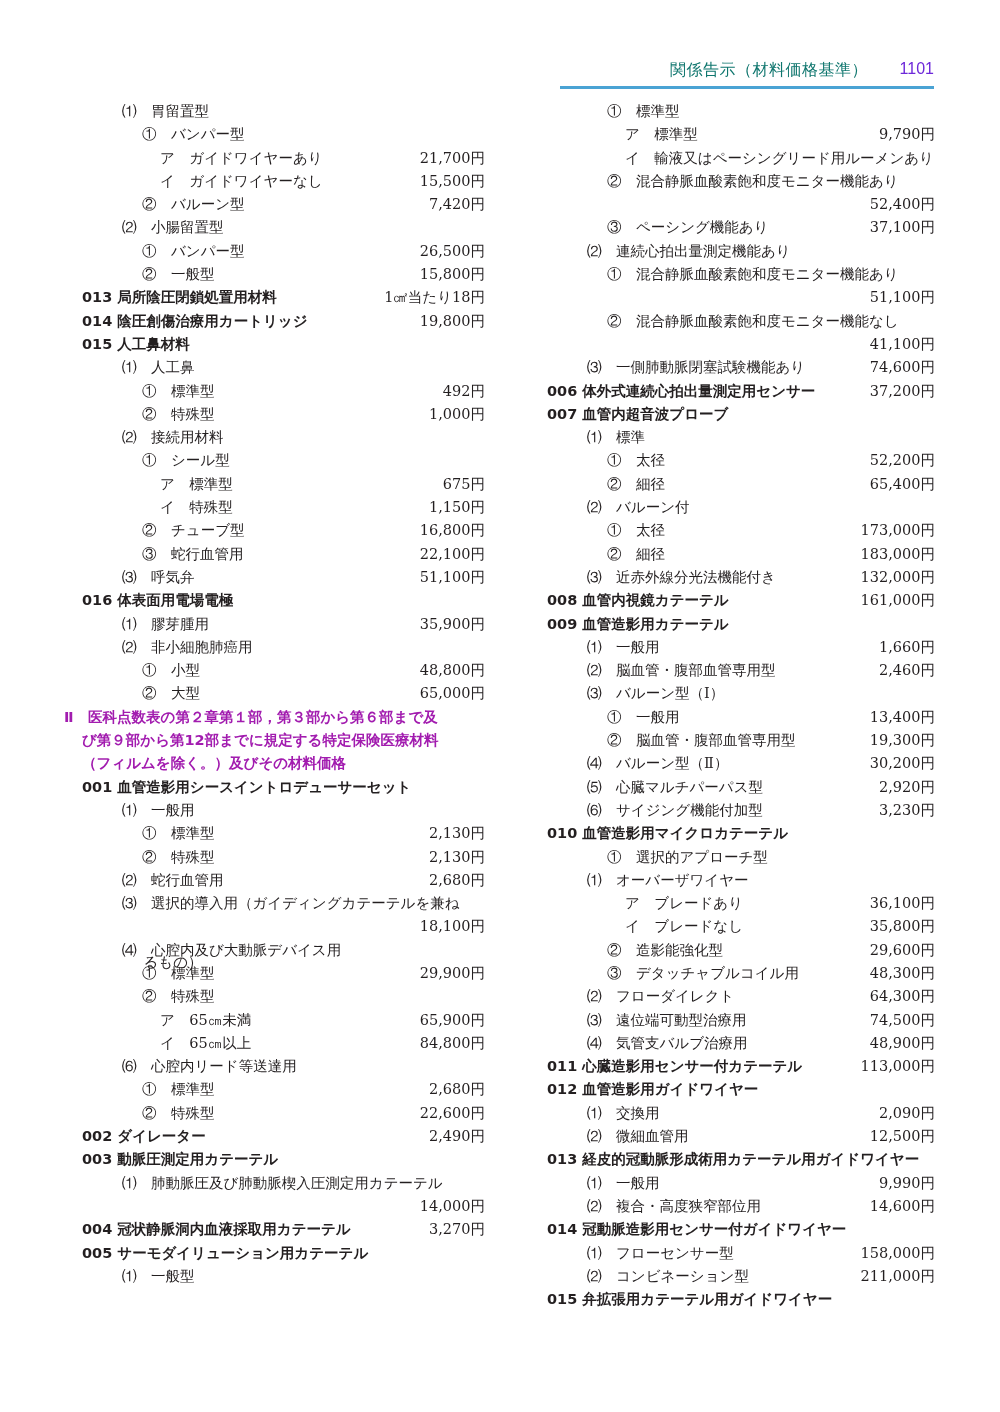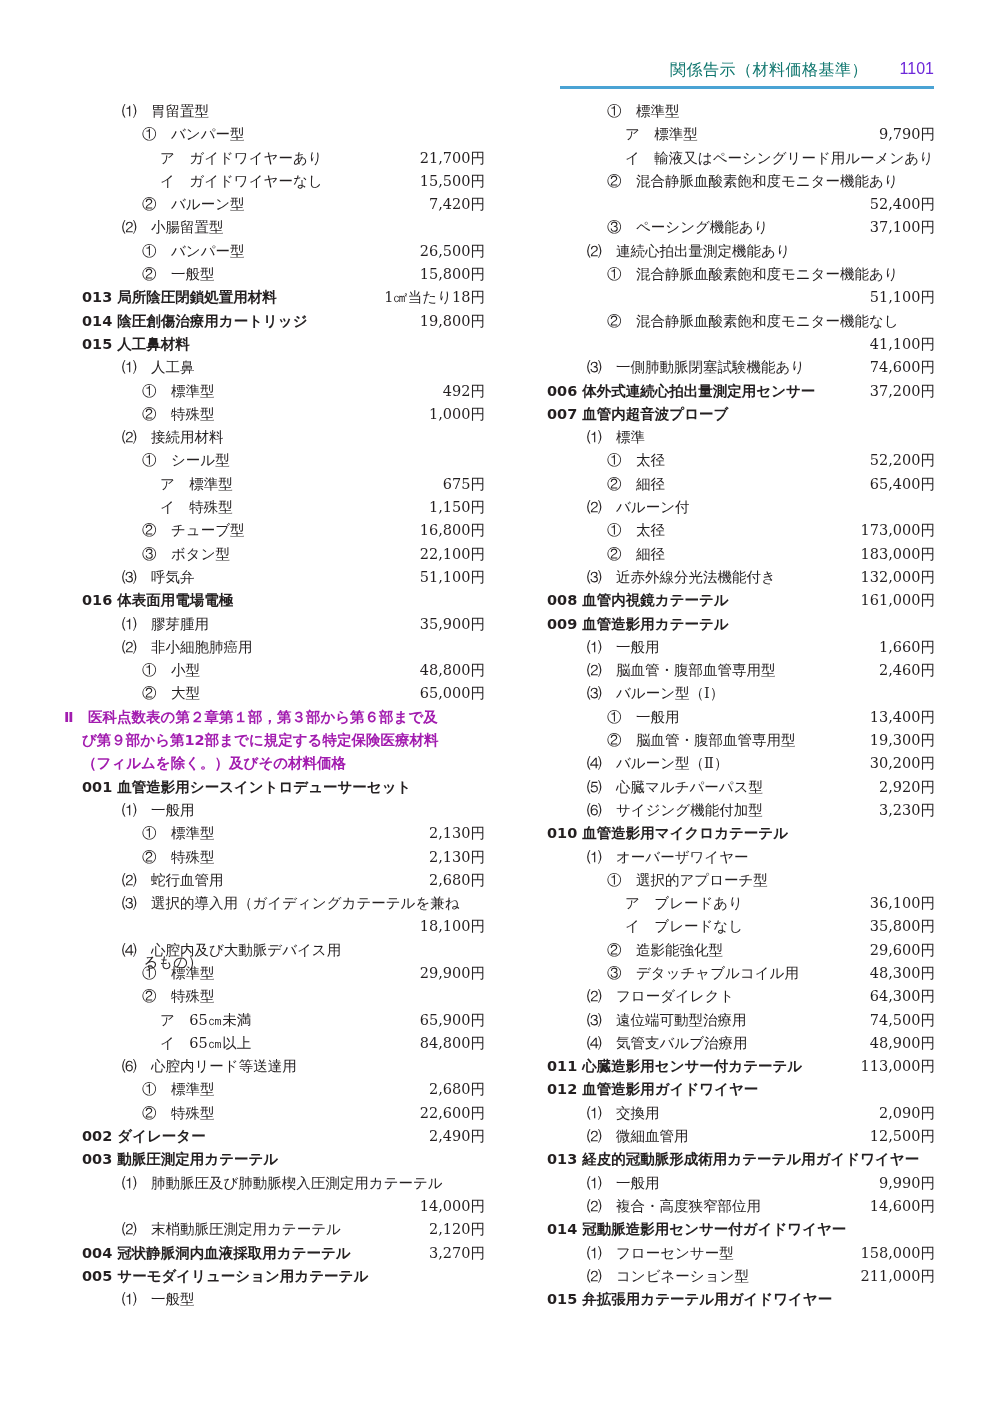--- a/index.html
+++ b/index.html
@@ -107,21 +107,21 @@
     </div>
     <div class="row ind3">
       <span class="label">イ　特殊型</span>
       <span class="price">1,150円</span>
     </div>
     <div class="row ind2">
       <span class="label">②　チューブ型</span>
       <span class="price">16,800円</span>
     </div>
     <div class="row ind2">
-      <span class="label">③　ボタン型</span>
+      <span class="label">③　蛇行血管用</span>
       <span class="price">22,100円</span>
     </div>
     <div class="row ind1">
       <span class="label">⑶　呼気弁</span>
       <span class="price">51,100円</span>
     </div>
     <div class="row bold ind0">
       <span class="label">016 体表面用電場電極</span>
       <span class="price"></span>
     </div>
@@ -222,24 +222,20 @@
       <span class="price"></span>
     </div>
     <div class="row ind1">
       <span class="label">⑴　肺動脈圧及び肺動脈楔入圧測定用カテーテル</span>
       <span class="price"></span>
     </div>
     <div class="row ind1">
       <span class="label"></span>
       <span class="price">14,000円</span>
     </div>
-    <div class="row ind1">
-      <span class="label">⑵　末梢動脈圧測定用カテーテル</span>
-      <span class="price">2,120円</span>
-    </div>
     <div class="row bold ind0">
       <span class="label">004 冠状静脈洞内血液採取用カテーテル</span>
       <span class="price">3,270円</span>
     </div>
     <div class="row bold ind0">
       <span class="label">005 サーモダイリューション用カテーテル</span>
       <span class="price"></span>
     </div>
     <div class="row ind1">
       <span class="label">⑴　一般型</span>
@@ -368,26 +364,26 @@
       <span class="price">2,920円</span>
     </div>
     <div class="row ind1">
       <span class="label">⑹　サイジング機能付加型</span>
       <span class="price">3,230円</span>
     </div>
     <div class="row bold ind0">
       <span class="label">010 血管造影用マイクロカテーテル</span>
       <span class="price"></span>
     </div>
+    <div class="row ind2">
+      <span class="label">①　選択的アプローチ型</span>
+      <span class="price"></span>
+    </div>
     <div class="row ind1">
       <span class="label">⑴　オーバーザワイヤー</span>
-      <span class="price"></span>
-    </div>
-    <div class="row ind2">
-      <span class="label">①　選択的アプローチ型</span>
       <span class="price"></span>
     </div>
     <div class="row ind3">
       <span class="label">ア　ブレードあり</span>
       <span class="price">36,100円</span>
     </div>
     <div class="row ind3">
       <span class="label">イ　ブレードなし</span>
       <span class="price">35,800円</span>
     </div>

